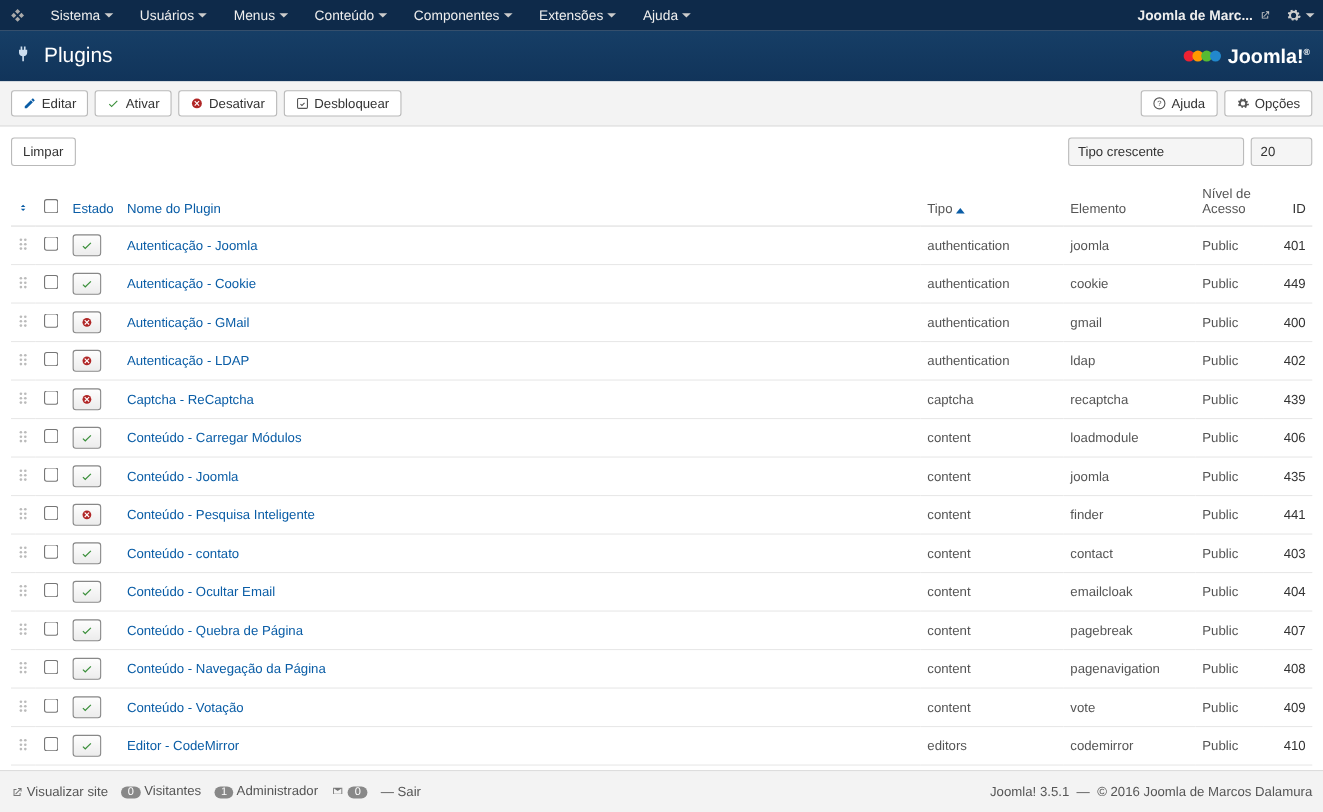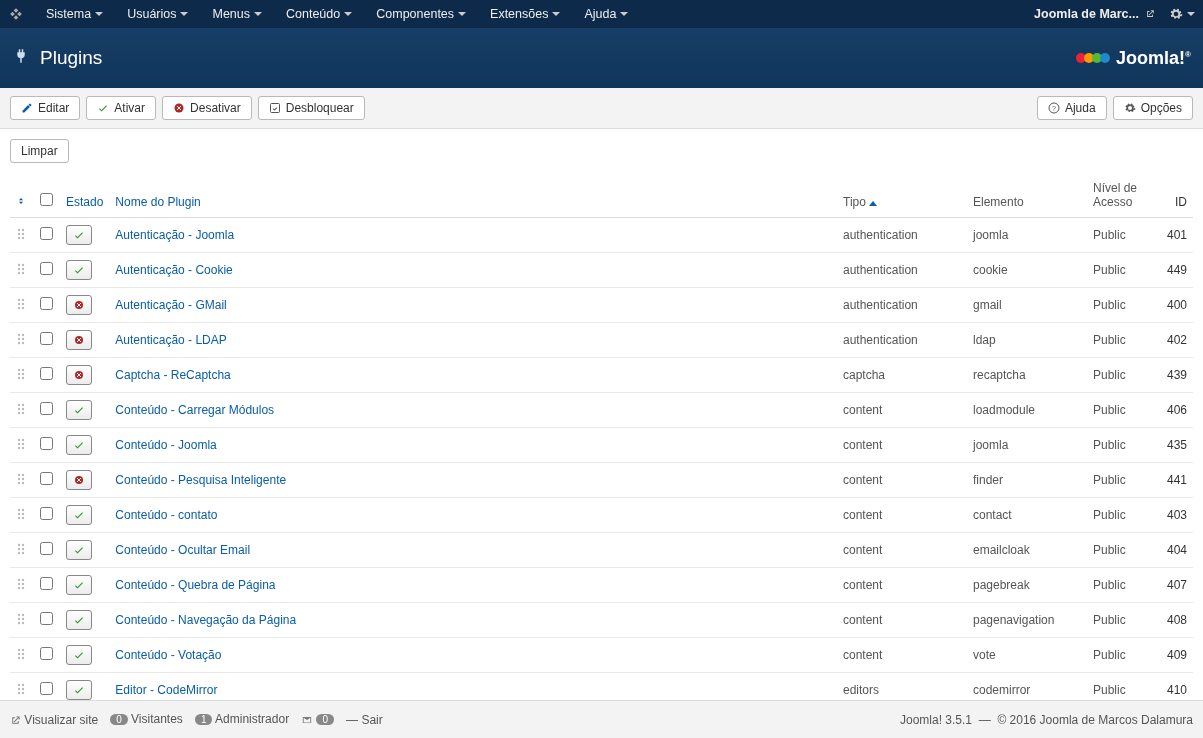--- a/index.html
+++ b/index.html
@@ -9,21 +9,21 @@
 .topbar { background:#0e2a4a; color:#fff; height:28px; display:flex; align-items:center; padding:0 8px; }
 .topbar .jicon { width:16px; height:16px; margin-right:12px; display:flex; align-items:center; justify-content:center; font-size:14px; color:#ccc; }
 .topbar .menu { display:flex; gap:4px; }
 .topbar .menu-item { padding:4px 10px; color:#eee; font-size:12.5px; cursor:pointer; display:flex; align-items:center; gap:4px; }
 .topbar .caret { width:0; height:0; border-left:4px solid transparent; border-right:4px solid transparent; border-top:4px solid #ccc; }
 .topbar .right { margin-left:auto; display:flex; align-items:center; gap:14px; }
 .topbar .sitename { color:#eee; font-size:12.5px; display:flex; align-items:center; gap:6px; cursor:pointer;font-weight:bold; }
 .topbar .gear { color:#ccc; cursor:pointer; display:flex; align-items:center; gap:4px; }
 
 
-.headerband { background:#163659; background:linear-gradient(#163e66,#11345a); height:60px; display:flex; align-items:center; padding:0 12px; }
+.headerband { background:#163659; background:linear-gradient(#163e66,#11345a); height:46px; display:flex; align-items:center; padding:0 12px; }
 .headerband .title { color:#fff; font-size:19px; display:flex; align-items:center; gap:10px; }
 .headerband .plugicon { font-size:16px; color:#cfe; }
 .headerband .logo { margin-left:auto; display:flex; align-items:center; gap:6px; }
 .headerband .logo-circles { display:flex; gap:0; }
 .headerband .logo-circles span { width:10px; height:10px; border-radius:50%; display:inline-block; margin-left:-2px; }
 .headerband .logo-text { color:#fff; font-size:18px; font-weight:bold; }
 .headerband .logo-text sup { font-size:8px; }
 
 
 .toolbar { background:#f3f3f3; border-bottom:1px solid #ddd; padding:8px 10px; display:flex; gap:6px; }
@@ -185,20 +185,30 @@
         </svg>
       <span>Opções</span>
     </button>
   </div>
 </div>
 
 <div class="filterrow">
   <button class="btn">
     <span>Limpar</span>
   </button>
+  <div class="right">
+    <div class="select wide">
+      <span>Tipo crescente</span>
+      <span class="caret"></span>
+    </div>
+    <div class="select narrow">
+      <span>20</span>
+      <span class="caret"></span>
+    </div>
+  </div>
 </div>
 
 <div class="tablewrap">
   <table>
     <thead>
       <tr>
         <th class="col-drag">
           <svg width="10" height="10" viewBox="0 0 24 24">
               <path fill="#0a5da6" d="M7 14l5 5 5-5H7zm0-4l5-5 5 5H7z"></path>
             </svg>

